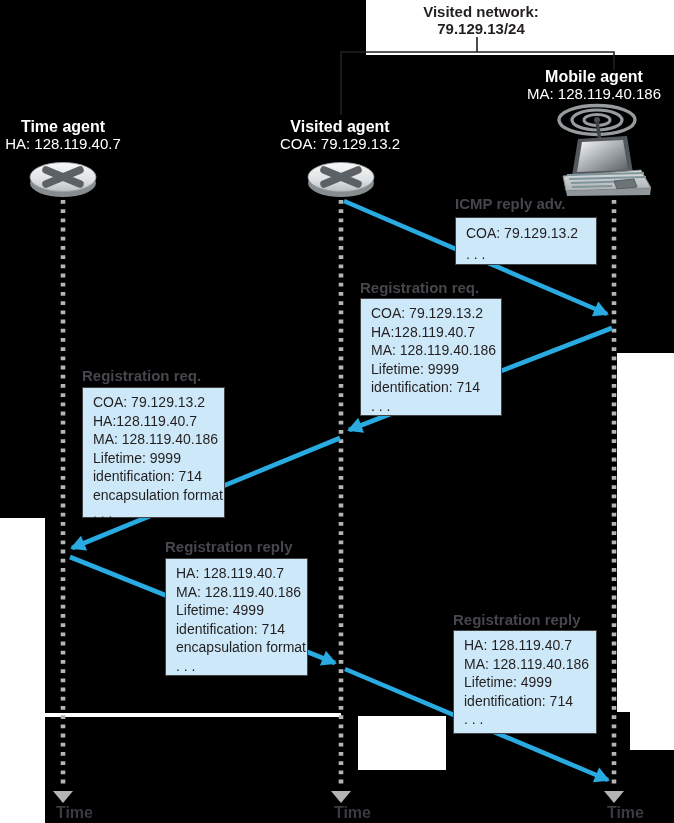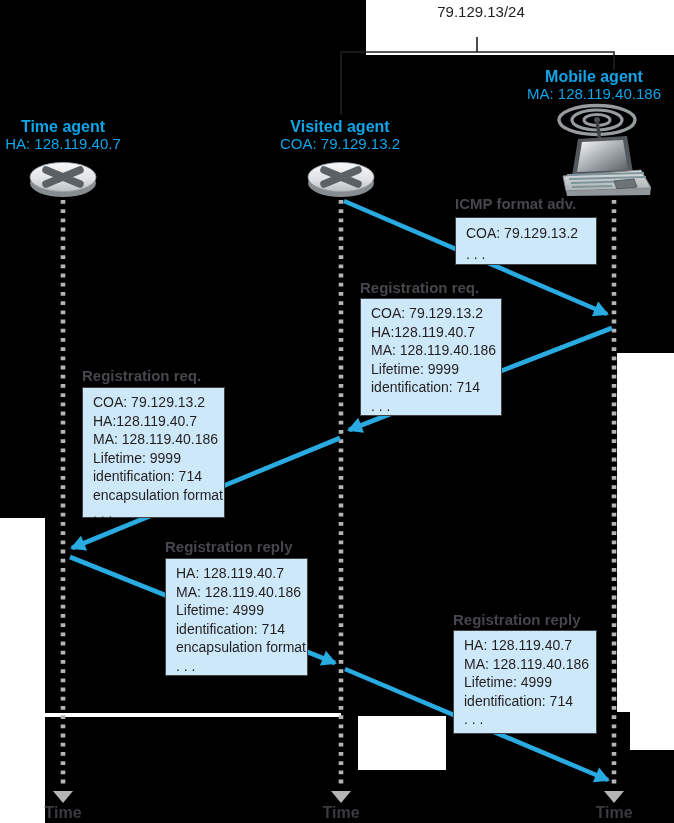--- a/index.html
+++ b/index.html
@@ -3,34 +3,34 @@
 <meta charset="utf-8">
 <style>
   html,body{margin:0;padding:0;background:#000;}
   #stage{
     position:relative;width:674px;height:823px;background:#000;overflow:hidden;
     font-family:"Liberation Sans","DejaVu Sans",sans-serif;
   }
   .patch{position:absolute;background:#fff;}
   #gfx{position:absolute;left:0;top:0;z-index:2;}
   .txt{position:absolute;z-index:3;}
-  .agent-label{color:#0ea5e9;text-align:center;line-height:17px;}
+  .agent-label{color:#ffffff;text-align:center;line-height:17px;}
   .agent-name{font-weight:700;font-size:16px;}
   .agent-addr{font-weight:400;font-size:15px;}
   .visited{color:#231f20;text-align:center;line-height:17px;}
   .visited .l1{font-weight:700;font-size:15px;}
-  .visited .l2{font-weight:400;font-size:15px;}
+  .visited .l2{font-weight:700;font-size:15px;}
   .msg-label{color:#46464c;font-weight:700;font-size:15px;white-space:nowrap;}
   .msg-box{
     position:absolute;z-index:3;background:#cde8f8;border:1.6px solid #414042;
     box-sizing:border-box;color:#231f20;font-size:14px;line-height:18.5px;
     padding:5px 4px 0 10px;white-space:nowrap;
   }
   .msg-box.two-line{line-height:21px;}
-  .time-label{color:#3a3a40;font-weight:700;font-size:16px;text-align:center;width:60px;}
+  .time-label{color:#3a3a40;font-weight:700;font-size:16px;text-align:right;width:60px;}
 </style>
 </head>
 <body>
 
 <div id="stage">
 
   <div class="patch" style="left:366px;top:0;width:308px;height:55px;"></div>
   <div class="patch" style="left:617px;top:353px;width:57px;height:359px;"></div>
   <div class="patch" style="left:630px;top:712px;width:44px;height:38px;"></div>
   <div class="patch" style="left:0;top:518px;width:45px;height:305px;"></div>
@@ -110,37 +110,38 @@
         <line x1="569" y1="179" x2="646" y2="177"></line>
         <line x1="571" y1="183" x2="635" y2="181"></line>
         <line x1="572" y1="187" x2="612" y2="186"></line>
       </g>
       <polygon points="614,181 634,179 637,187 617,189" fill="#6d7478" stroke="#565c60" stroke-width="1"></polygon>
       <polygon points="566,191 651,188 650,195 567,196" fill="#909699"></polygon>
     </g>
   </svg>
 
   <div class="txt visited" style="left:391px;top:3px;width:180px;">
+    <div class="l1">Visited network:</div>
     <div class="l2">79.129.13/24</div>
   </div>
 
   <div class="txt agent-label" style="left:0;top:118px;width:126px;">
     <div class="agent-name">Time agent</div>
     <div class="agent-addr">HA: 128.119.40.7</div>
   </div>
   <div class="txt agent-label" style="left:275px;top:118px;width:130px;">
     <div class="agent-name">Visited agent</div>
     <div class="agent-addr">COA: 79.129.13.2</div>
   </div>
   <div class="txt agent-label" style="left:518px;top:68px;width:152px;">
     <div class="agent-name">Mobile agent</div>
     <div class="agent-addr">MA: 128.119.40.186</div>
   </div>
 
-  <div class="txt msg-label" style="left:455px;top:195px;">ICMP format adv.</div>
+  <div class="txt msg-label" style="left:455px;top:195px;">ICMP reply adv.</div>
   <div class="msg-box two-line" style="left:455px;top:217px;width:142px;height:48px;">
     <div>COA: 79.129.13.2</div>
     <div>. . .</div>
   </div>
 
   <div class="txt msg-label" style="left:360px;top:279px;">Registration req.</div>
   <div class="msg-box" style="left:360px;top:298px;width:142px;height:118px;">
     <div>COA: 79.129.13.2</div>
     <div>HA:128.119.40.7</div>
     <div>MA: 128.119.40.186</div>

